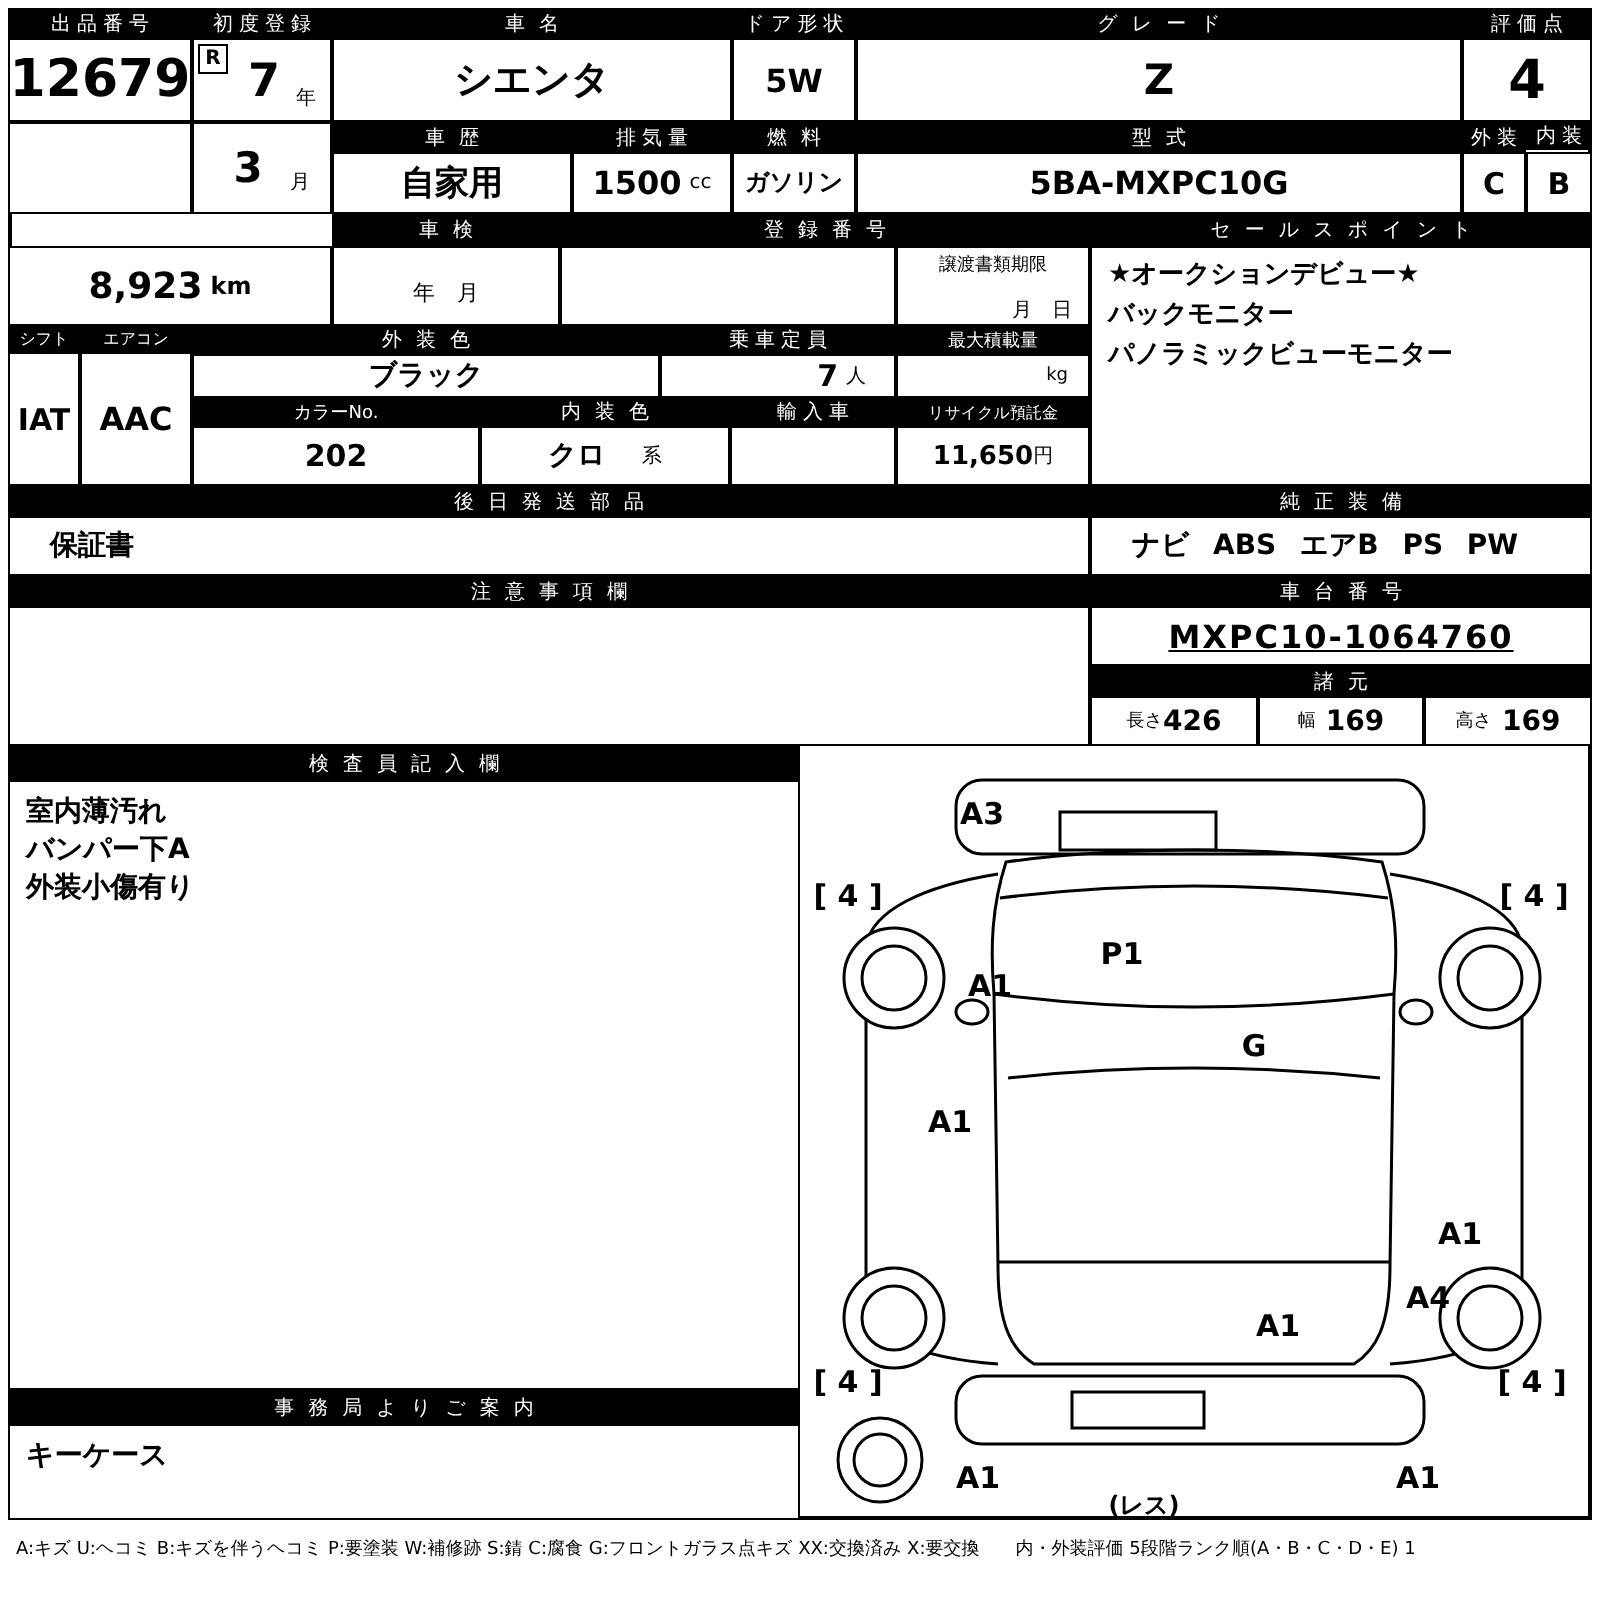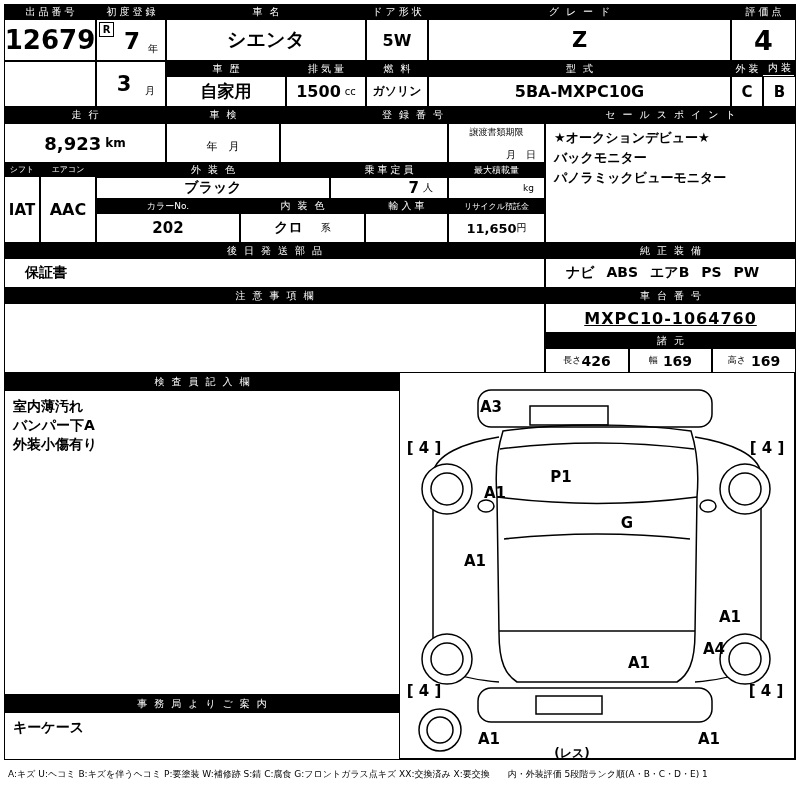--- a/index.html
+++ b/index.html
@@ -68,21 +68,20 @@
   <div class="abs b val" style="left:366px;top:76px;width:62px;height:31px;font-size:12px;">ガソリン</div>
 
   <div class="abs b hdr wide" style="left:428px;top:61px;width:303px;height:15px;">型式</div>
   <div class="abs b val" style="left:428px;top:76px;width:303px;height:31px;font-size:16px;">5BA-MXPC10G</div>
 
   <div class="abs b hdr" style="left:731px;top:61px;width:32px;height:15px;">外装</div>
   <div class="abs b hdr" style="left:763px;top:61px;width:33px;height:14px;">内装</div>
   <div class="abs b val" style="left:731px;top:76px;width:32px;height:31px;font-size:15px;">C</div>
   <div class="abs b val" style="left:763px;top:76px;width:33px;height:31px;font-size:15px;">B</div>
 
-  <div class="abs b hdr wide" style="left:4px;top:107px;width:162px;height:16px;">走行</div>
   <div class="abs b val" style="left:4px;top:123px;width:162px;height:40px;">
     <span style="font-size:18px;">8,923</span>
     <span class="unit" style="font-size:12px;">km</span>
   </div>
 
   <div class="abs b hdr wide" style="left:166px;top:107px;width:114px;height:16px;">車検</div>
   <div class="abs b" style="left:166px;top:123px;width:114px;height:40px;font-size:11px;display:flex;align-items:flex-end;justify-content:center;padding-bottom:8px;">年　月</div>
 
   <div class="abs b hdr wide" style="left:280px;top:107px;width:265px;height:16px;">登録番号</div>
   <div class="abs b" style="left:280px;top:123px;width:168px;height:40px;"></div>

